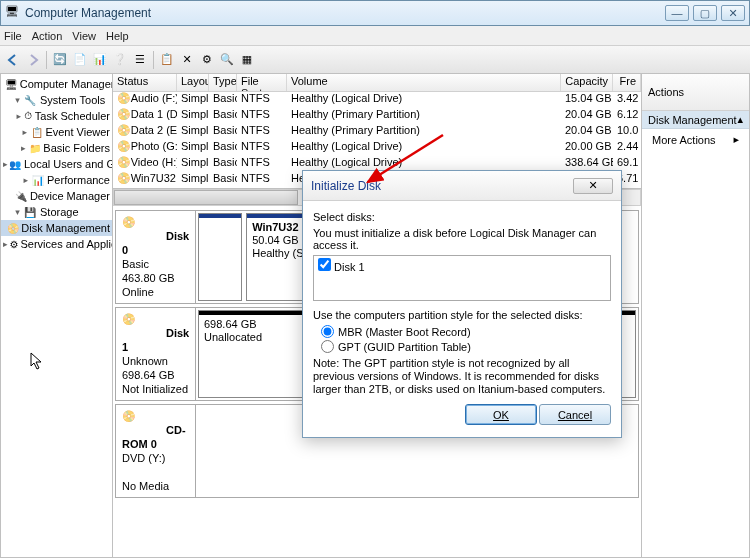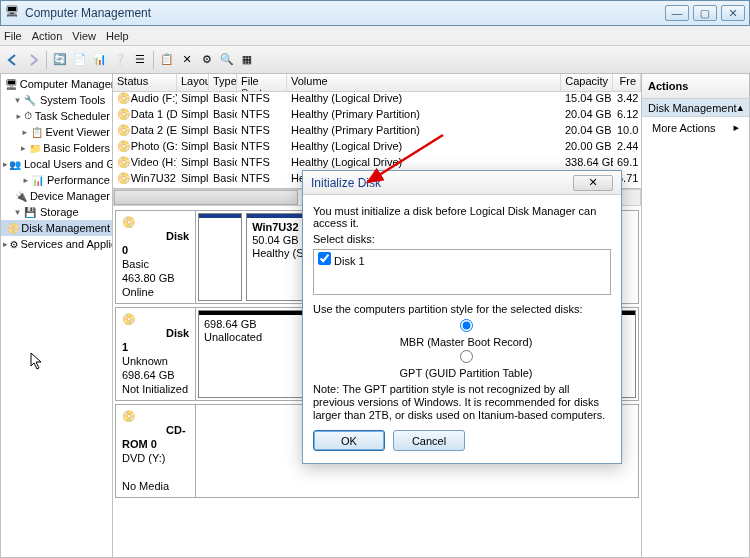--- a/index.html
+++ b/index.html
@@ -33,33 +33,33 @@
 .hscroll { height:17px; background:#f0f0f0; border:1px solid #d0d0d0; margin:0 0 4px 0; position:relative; }
 .hscroll .thumb { position:absolute; left:0; top:0; bottom:0; width:35%; background:linear-gradient(#eaeaea,#d0d0d0); border:1px solid #b0b0b0; }
 .disk-row { display:flex; border:1px solid #aaa; margin:3px 2px; min-height:64px; }
 .disk-label { width:80px; padding:4px 6px; border-right:1px solid #aaa; font-size:11px; line-height:14px; }
 .disk-label b { font-weight:bold;padding-left:44px; }
 .disk-parts { flex:1; display:flex; }
 .part { border:1px solid #888; margin:2px; padding:3px 5px; font-size:11px; line-height:13px; position:relative; overflow:hidden; }
 .part .top { height:4px; background:#1a3c8c; margin:-3px -5px 3px -5px; }
 .part.unalloc .top { background:#000; }
 .actions { width:108px; border-left:1px solid #c0c0c0; background:#fff; }
-.actions-head { background:linear-gradient(#fdfdfd,#ececec); border-bottom:1px solid #d0d0d0; padding:6px 6px; font-weight:bold; }
+.actions-head { background:linear-gradient(#fdfdfd,#ececec); border-bottom:1px solid #d0d0d0; padding:12px 6px; font-weight:normal; }
 .actions-sub { background:#d8e6f2; padding:2px 6px; border-bottom:1px solid #c8d6e2; display:flex; justify-content:space-between; align-items:center; }
 .actions-item { padding:4px 10px; display:flex; justify-content:space-between; align-items:center; cursor:pointer; }
 .dialog-wrap { position:absolute; left:302px; top:170px; width:320px; background:#fff; border:1px solid #7a9cb8; box-shadow:0 4px 16px rgba(0,0,0,0.25); z-index:10; }
-.dlg-title { height:24px; background:linear-gradient(#fdfdfd,#ececec); border-bottom:1px solid #d0d0d0; display:flex; align-items:center; padding:0 8px; }
+.dlg-title { height:30px; background:linear-gradient(#fdfdfd,#ececec); border-bottom:1px solid #d0d0d0; display:flex; align-items:center; padding:0 8px; }
 .dlg-title .t { flex:1; color:#1a3c8c; font-size:12px; }
 .dlg-close { width:40px; height:16px; border:1px solid #b0b0b0; border-radius:2px; background:linear-gradient(#f8f8f8,#e0e0e0); display:flex; align-items:center; justify-content:center; cursor:pointer; }
 .dlg-body { padding:6px 10px; }
 .dlg-body p { margin:4px 0; }
 .sel-box { border:1px solid #aaa; height:46px; padding:2px 4px; margin:2px 0 8px 0; font-size:11px; overflow:auto; }
-.radio-row { display:flex; align-items:center; gap:4px; margin:2px 0 2px 8px;flex-direction:column; }
+.radio-row { display:flex; align-items:center; gap:4px; margin:2px 0 2px 8px; }
 .note { margin:8px 0 6px 0; line-height:13px; }
-.dlg-btns { display:flex; gap:8px; padding:4px 0 6px 0; }
+.dlg-btns { display:flex; justify-content:flex-end; gap:2px; padding:4px 0 6px 0;text-decoration:underline; }
 .btn { min-width:72px; height:21px; border:1px solid #7a9cb8; border-radius:3px; background:linear-gradient(#f2f8fd,#cfe3f3); cursor:pointer; }
 .btn.primary { border-color:#2a6fb0; box-shadow:0 0 0 1px #7ab0e0 inset; }
 .arrow { position:absolute; left:358px; top:130px; z-index:11; pointer-events:none; }
 .cursor { position:absolute; left:30px; top:352px; z-index:5; pointer-events:none; }
 svg { display:block; }
 </style>
 </head>
 <body>
 
 <div class="titlebar">
@@ -284,22 +284,22 @@
     </div>
   </div>
 </div>
 
 <div class="dialog-wrap">
   <div class="dlg-title">
     <span class="t">Initialize Disk</span>
     <div class="dlg-close">✕</div>
   </div>
   <div class="dlg-body">
+    <p>Select disks:</p>
     <p>You must initialize a disk before Logical Disk Manager can access it.</p>
-    <p>Select disks:</p>
     <div class="sel-box">
       <label><input type="checkbox" checked="" style=""> <span>Disk 1</span></label>
     </div>
     <p>Use the computers partition style for the selected disks:</p>
     <div class="radio-row">
       <input type="radio" name="ps" checked="" style="">
       <span>MBR (Master Boot Record)</span>
     </div>
     <div class="radio-row">
       <input type="radio" name="ps" style="">

